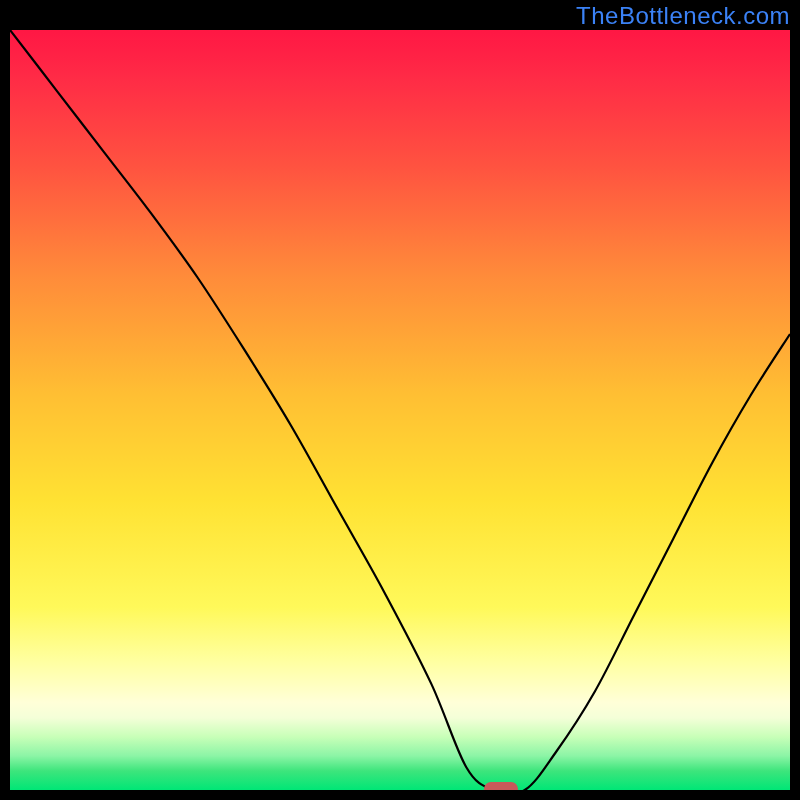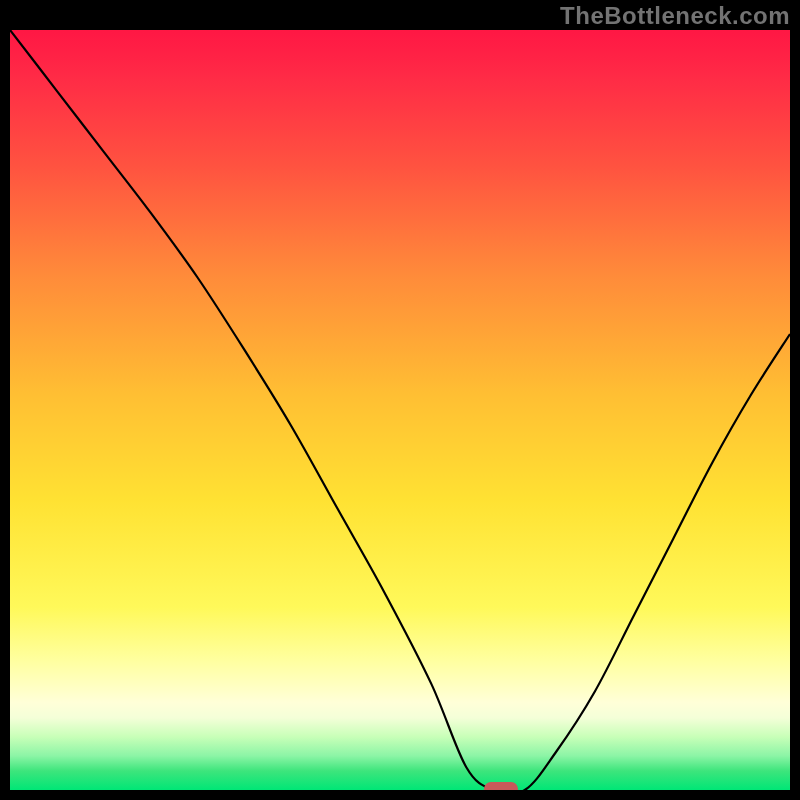--- a/index.html
+++ b/index.html
@@ -15,22 +15,22 @@
     width: 800px;
     height: 800px;
     background: #000;
   }
   .watermark {
     position: absolute;
     top: 2px;
     right: 10px;
     font-family: Arial, Helvetica, sans-serif;
     font-size: 24px;
-    font-weight: 700;
-    color: #737373;
+    font-weight: 400;
+    color: #3b82f6;
     letter-spacing: 0.5px;
     z-index: 5;
     pointer-events: none;
   }
   .plot {
     position: absolute;
     left: 10px;
     top: 30px;
     width: 780px;
     height: 760px;

